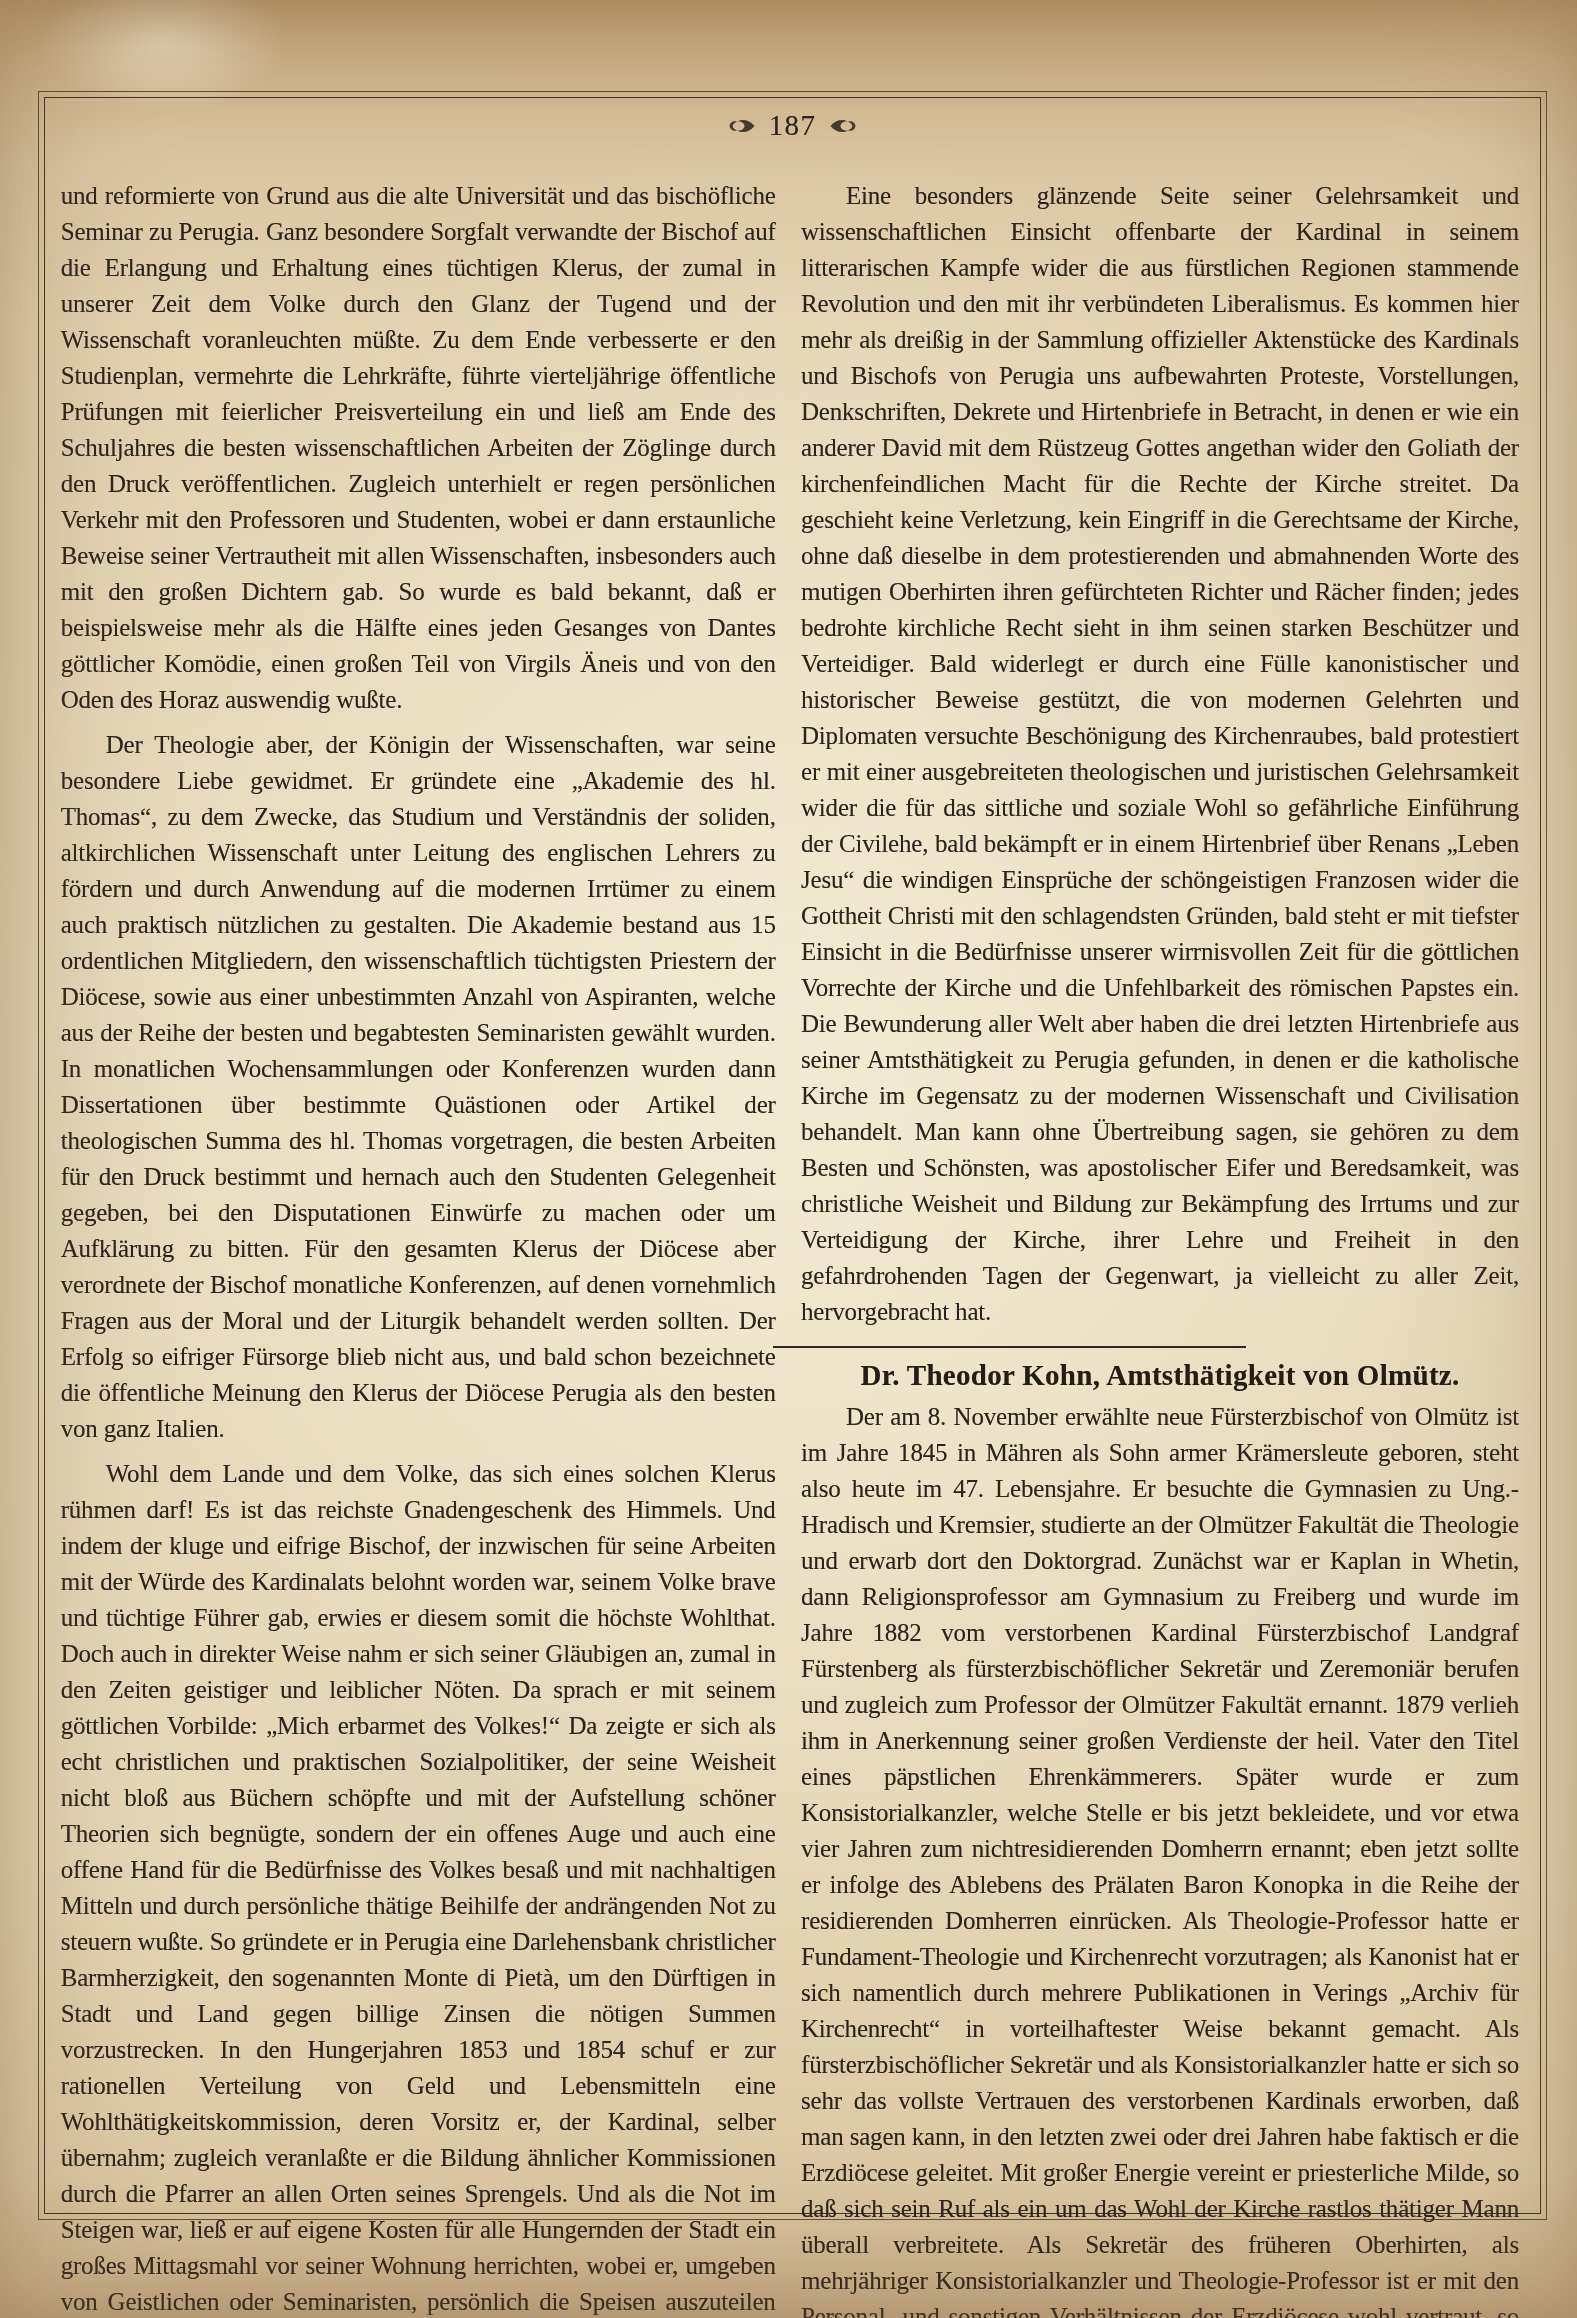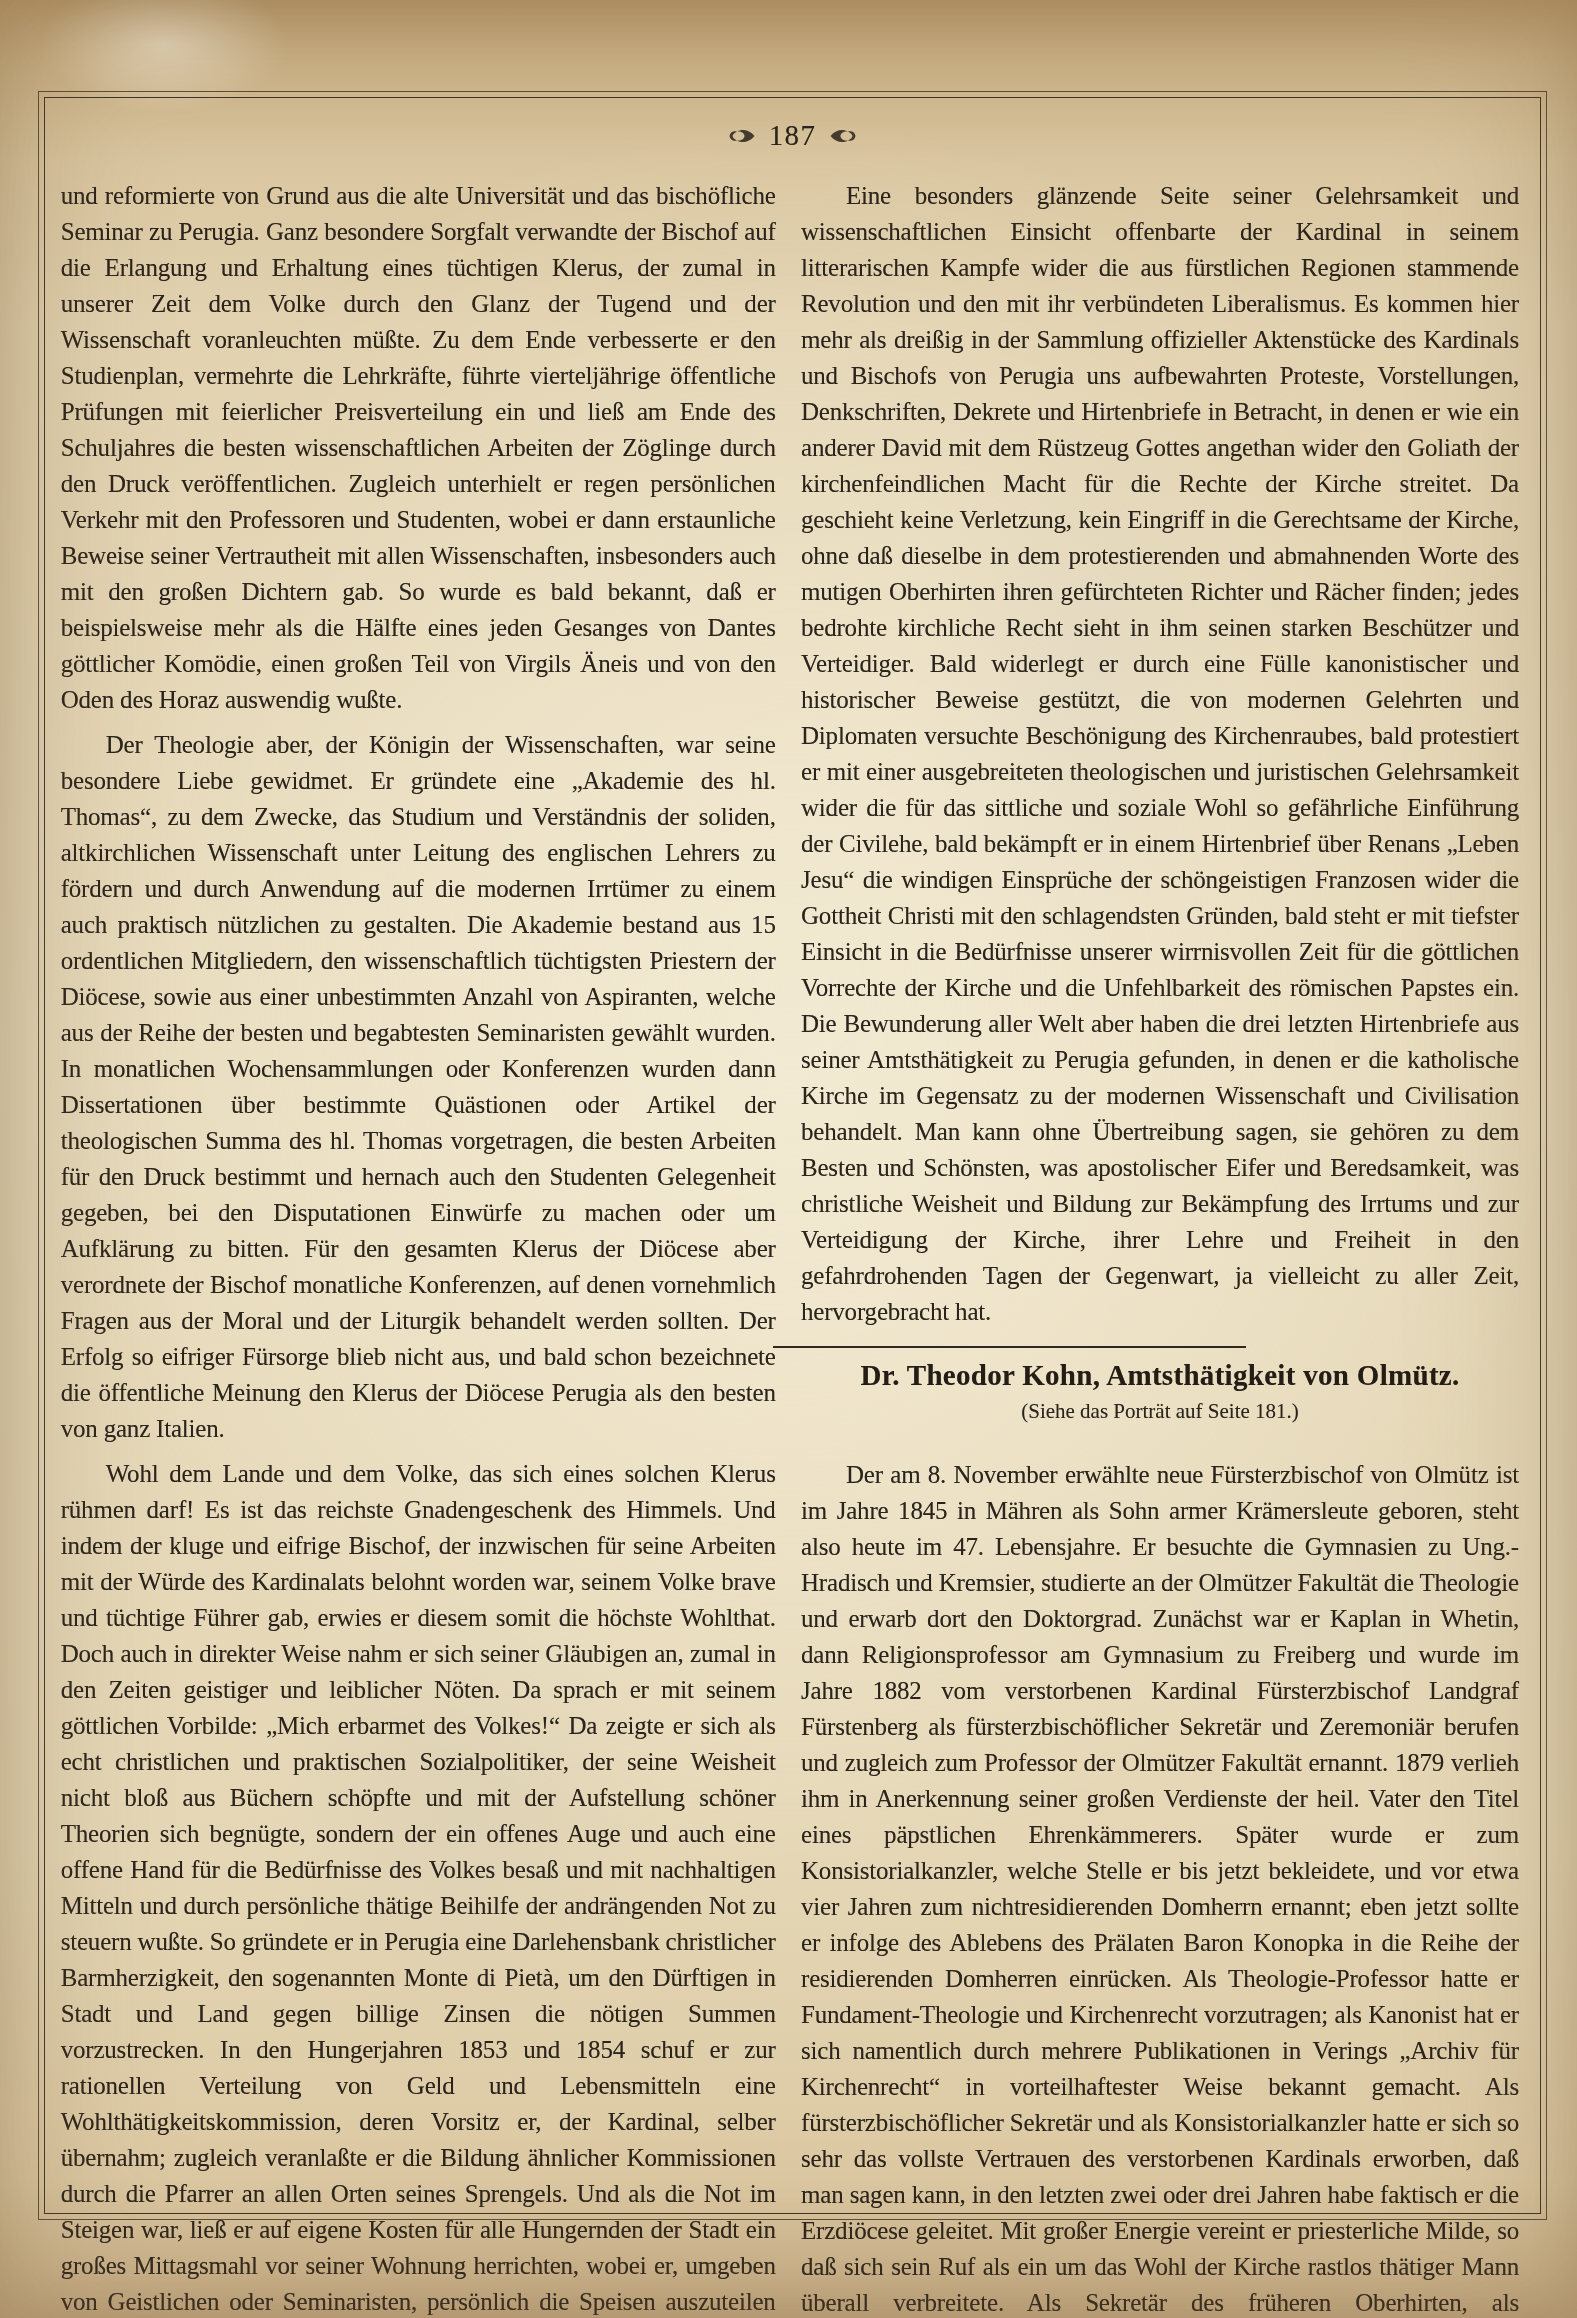--- a/index.html
+++ b/index.html
@@ -26,21 +26,20 @@
     border:1.9px solid rgba(47,38,26,0.92);
     outline:1.3px solid rgba(47,38,26,0.75);
     outline-offset:5.6px;
     background:radial-gradient(ellipse 70% 55% at 50% 42%, rgba(240,232,209,0.55), rgba(240,232,209,0) 75%);
   }
 
   .page-header{
     position:absolute;left:0;top:11.3px;width:100%;
     display:flex;align-items:center;justify-content:center;gap:12.5px;
     color:#2b241c;
-    margin-top:10px;
   }
   .page-number{font-size:29px;letter-spacing:1.3px;text-shadow:0 0 0.6px rgba(43,36,28,0.4);}
   .fleuron{width:28px;height:20px;opacity:0.85;}
   .fleuron svg{width:100%;height:100%;}
   .fleuron.right{transform:scaleX(-1);}
 
   .col{
     position:absolute;top:80px;
     color:#2b241c;
   }
@@ -106,21 +105,20 @@
     <div class="col col-left">
       <p class="body-text">und reformierte von Grund aus die alte Universität und das bischöfliche Seminar zu Perugia. Ganz besondere Sorgfalt verwandte der Bischof auf die Erlangung und Erhaltung eines tüchtigen Klerus, der zumal in unserer Zeit dem Volke durch den Glanz der Tugend und der Wissenschaft voranleuchten müßte. Zu dem Ende verbesserte er den Studienplan, vermehrte die Lehrkräfte, führte vierteljährige öffentliche Prüfungen mit feierlicher Preisverteilung ein und ließ am Ende des Schuljahres die besten wissenschaftlichen Arbeiten der Zöglinge durch den Druck veröffentlichen. Zugleich unterhielt er regen persönlichen Verkehr mit den Professoren und Studenten, wobei er dann erstaunliche Beweise seiner Vertrautheit mit allen Wissenschaften, insbesonders auch mit den großen Dichtern gab. So wurde es bald bekannt, daß er beispielsweise mehr als die Hälfte eines jeden Gesanges von Dantes göttlicher Komödie, einen großen Teil von Virgils Äneis und von den Oden des Horaz auswendig wußte.</p>
       <p class="body-text indent">Der Theologie aber, der Königin der Wissenschaften, war seine besondere Liebe gewidmet. Er gründete eine „Akademie des hl. Thomas“, zu dem Zwecke, das Studium und Verständnis der soliden, altkirchlichen Wissenschaft unter Leitung des englischen Lehrers zu fördern und durch Anwendung auf die modernen Irrtümer zu einem auch praktisch nützlichen zu gestalten. Die Akademie bestand aus 15 ordentlichen Mitgliedern, den wissenschaftlich tüchtigsten Priestern der Diöcese, sowie aus einer unbestimmten Anzahl von Aspiranten, welche aus der Reihe der besten und begabtesten Seminaristen gewählt wurden. In monatlichen Wochensammlungen oder Konferenzen wurden dann Dissertationen über bestimmte Quästionen oder Artikel der theologischen Summa des hl. Thomas vorgetragen, die besten Arbeiten für den Druck bestimmt und hernach auch den Studenten Gelegenheit gegeben, bei den Disputationen Einwürfe zu machen oder um Aufklärung zu bitten. Für den gesamten Klerus der Diöcese aber verordnete der Bischof monatliche Konferenzen, auf denen vornehmlich Fragen aus der Moral und der Liturgik behandelt werden sollten. Der Erfolg so eifriger Fürsorge blieb nicht aus, und bald schon bezeichnete die öffentliche Meinung den Klerus der Diöcese Perugia als den besten von ganz Italien.</p>
       <p class="body-text indent">Wohl dem Lande und dem Volke, das sich eines solchen Klerus rühmen darf! Es ist das reichste Gnadengeschenk des Himmels. Und indem der kluge und eifrige Bischof, der inzwischen für seine Arbeiten mit der Würde des Kardinalats belohnt worden war, seinem Volke brave und tüchtige Führer gab, erwies er diesem somit die höchste Wohlthat. Doch auch in direkter Weise nahm er sich seiner Gläubigen an, zumal in den Zeiten geistiger und leiblicher Nöten. Da sprach er mit seinem göttlichen Vorbilde: „Mich erbarmet des Volkes!“ Da zeigte er sich als echt christlichen und praktischen Sozialpolitiker, der seine Weisheit nicht bloß aus Büchern schöpfte und mit der Aufstellung schöner Theorien sich begnügte, sondern der ein offenes Auge und auch eine offene Hand für die Bedürfnisse des Volkes besaß und mit nachhaltigen Mitteln und durch persönliche thätige Beihilfe der andrängenden Not zu steuern wußte. So gründete er in Perugia eine Darlehensbank christlicher Barmherzigkeit, den sogenannten Monte di Pietà, um den Dürftigen in Stadt und Land gegen billige Zinsen die nötigen Summen vorzustrecken. In den Hungerjahren 1853 und 1854 schuf er zur rationellen Verteilung von Geld und Lebensmitteln eine Wohlthätigkeitskommission, deren Vorsitz er, der Kardinal, selber übernahm; zugleich veranlaßte er die Bildung ähnlicher Kommissionen durch die Pfarrer an allen Orten seines Sprengels. Und als die Not im Steigen war, ließ er auf eigene Kosten für alle Hungernden der Stadt ein großes Mittagsmahl vor seiner Wohnung herrichten, wobei er, umgeben von Geistlichen oder Seminaristen, persönlich die Speisen auszuteilen pflegte. Mit besonderer Liebe nahm er sich der verwaisten Jugend an. Den Knaben verschaffte er ein großes Waisenhaus mit vorzüglicher Einrichtung, den Mädchen wies er zu gleichem Zwecke ein ehemaliges Kloster an. Endlich stiftete er mit großen eigenen Opfern ein Asyl für verwahrloste Mädchen, welche er der Obhut belgischer Schwestern von der göttlichen Vorsehung anvertraute.</p>
     </div>
 
     <div class="col col-right">
       <p class="body-text indent">Eine besonders glänzende Seite seiner Gelehrsamkeit und wissenschaftlichen Einsicht offenbarte der Kardinal in seinem litterarischen Kampfe wider die aus fürstlichen Regionen stammende Revolution und den mit ihr verbündeten Liberalismus. Es kommen hier mehr als dreißig in der Sammlung offizieller Aktenstücke des Kardinals und Bischofs von Perugia uns aufbewahrten Proteste, Vorstellungen, Denkschriften, Dekrete und Hirtenbriefe in Betracht, in denen er wie ein anderer David mit dem Rüstzeug Gottes angethan wider den Goliath der kirchenfeindlichen Macht für die Rechte der Kirche streitet. Da geschieht keine Verletzung, kein Eingriff in die Gerechtsame der Kirche, ohne daß dieselbe in dem protestierenden und abmahnenden Worte des mutigen Oberhirten ihren gefürchteten Richter und Rächer finden; jedes bedrohte kirchliche Recht sieht in ihm seinen starken Beschützer und Verteidiger. Bald widerlegt er durch eine Fülle kanonistischer und historischer Beweise gestützt, die von modernen Gelehrten und Diplomaten versuchte Beschönigung des Kirchenraubes, bald protestiert er mit einer ausgebreiteten theologischen und juristischen Gelehrsamkeit wider die für das sittliche und soziale Wohl so gefährliche Einführung der Civilehe, bald bekämpft er in einem Hirtenbrief über Renans „Leben Jesu“ die windigen Einsprüche der schöngeistigen Franzosen wider die Gottheit Christi mit den schlagendsten Gründen, bald steht er mit tiefster Einsicht in die Bedürfnisse unserer wirrnisvollen Zeit für die göttlichen Vorrechte der Kirche und die Unfehlbarkeit des römischen Papstes ein. Die Bewunderung aller Welt aber haben die drei letzten Hirtenbriefe aus seiner Amtsthätigkeit zu Perugia gefunden, in denen er die katholische Kirche im Gegensatz zu der modernen Wissenschaft und Civilisation behandelt. Man kann ohne Übertreibung sagen, sie gehören zu dem Besten und Schönsten, was apostolischer Eifer und Beredsamkeit, was christliche Weisheit und Bildung zur Bekämpfung des Irrtums und zur Verteidigung der Kirche, ihrer Lehre und Freiheit in den gefahrdrohenden Tagen der Gegenwart, ja vielleicht zu aller Zeit, hervorgebracht hat.</p>
       <hr class="section-rule">
       <h1 class="article-title">Dr. Theodor Kohn, Amtsthätigkeit von Olmütz.</h1>
-      <div class="article-subtitle">(Siehe das Porträt auf Seite 181.)</div>
       <p class="body-text indent">Der am 8. November erwählte neue Fürsterzbischof von Olmütz ist im Jahre 1845 in Mähren als Sohn armer Krämersleute geboren, steht also heute im 47. Lebensjahre. Er besuchte die Gymnasien zu Ung.-Hradisch und Kremsier, studierte an der Olmützer Fakultät die Theologie und erwarb dort den Doktorgrad. Zunächst war er Kaplan in Whetin, dann Religionsprofessor am Gymnasium zu Freiberg und wurde im Jahre 1882 vom verstorbenen Kardinal Fürsterzbischof Landgraf Fürstenberg als fürsterzbischöflicher Sekretär und Zeremoniär berufen und zugleich zum Professor der Olmützer Fakultät ernannt. 1879 verlieh ihm in Anerkennung seiner großen Verdienste der heil. Vater den Titel eines päpstlichen Ehrenkämmerers. Später wurde er zum Konsistorialkanzler, welche Stelle er bis jetzt bekleidete, und vor etwa vier Jahren zum nichtresidierenden Domherrn ernannt; eben jetzt sollte er infolge des Ablebens des Prälaten Baron Konopka in die Reihe der residierenden Domherren einrücken. Als Theologie-Professor hatte er Fundament-Theologie und Kirchenrecht vorzutragen; als Kanonist hat er sich namentlich durch mehrere Publikationen in Verings „Archiv für Kirchenrecht“ in vorteilhaftester Weise bekannt gemacht. Als fürsterzbischöflicher Sekretär und als Konsistorialkanzler hatte er sich so sehr das vollste Vertrauen des verstorbenen Kardinals erworben, daß man sagen kann, in den letzten zwei oder drei Jahren habe faktisch er die Erzdiöcese geleitet. Mit großer Energie vereint er priesterliche Milde, so daß sich sein Ruf als ein um das Wohl der Kirche rastlos thätiger Mann überall verbreitete. Als Sekretär des früheren Oberhirten, als mehrjähriger Konsistorialkanzler und Theologie-Professor ist er mit den Personal- und sonstigen Verhältnissen der Erzdiöcese wohl vertraut, so daß er jetzt seiner hohen Stellung wie wenig andere gewachsen erscheint. Fürsterzbischof Dr. Kohn ist ein Mann von liebenswürdigen Umgangsformen, dessen feinem durchgeistigtem Gesichte man es nicht ansieht, daß er den Fünfzigern nahe steht.</p>
       <hr class="end-rule">
     </div>
 
   </div>
 
   <div class="vignette"></div>
 </div>
 
 

